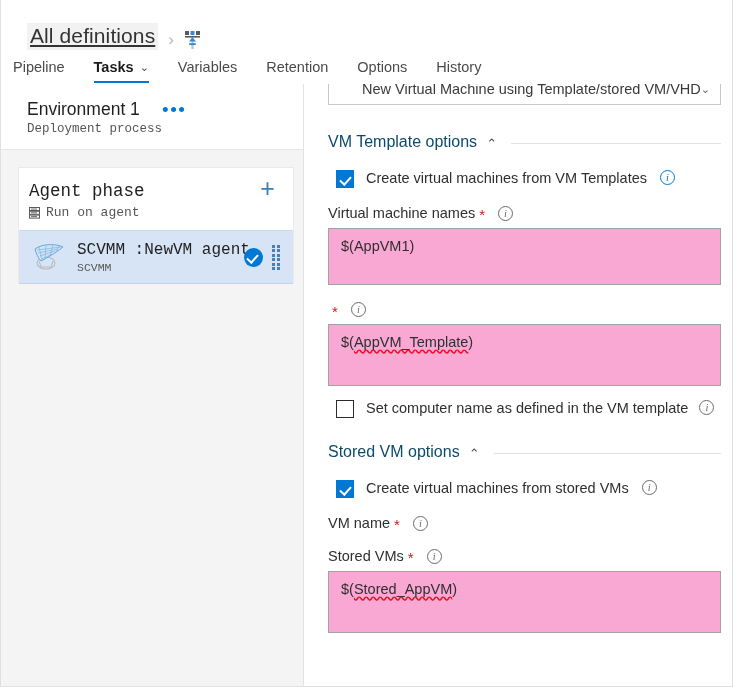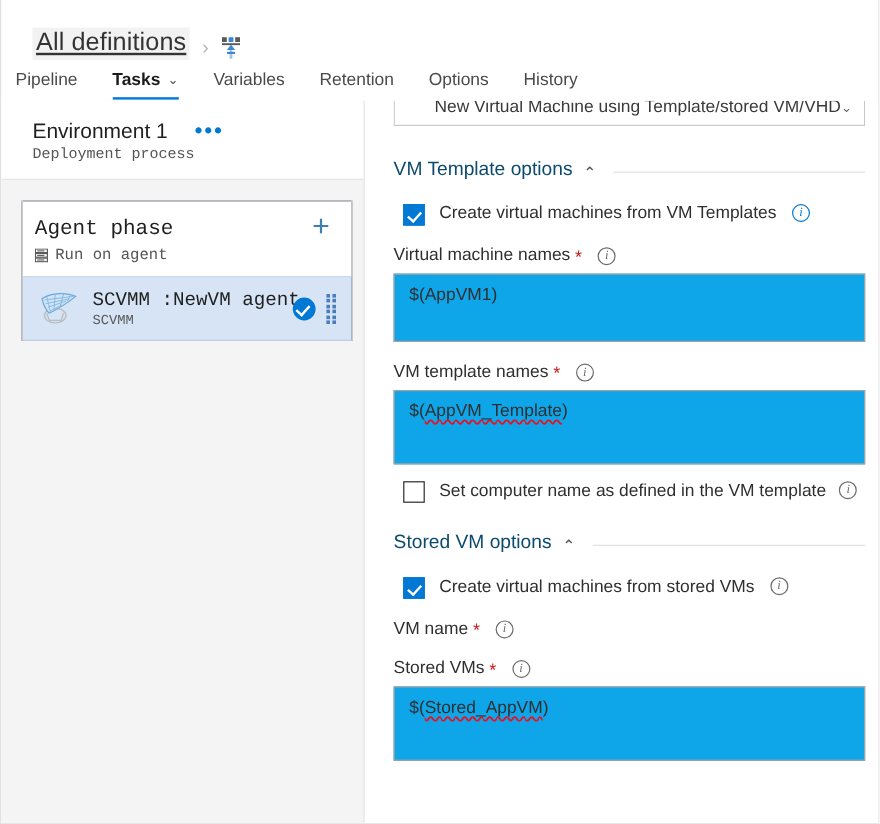--- a/index.html
+++ b/index.html
@@ -399,21 +399,21 @@
     border-color: #0078d4;
     color: #0078d4;
   }
   .info.tight { margin-left: 11px; }
 
   .ta {
     margin-top: 7px;
     height: 57px;
     border: 1px solid #a2a2a2;
     box-sizing: border-box;
-    background: #0ea5e9;
+    background: #f9a8d4;
     padding: 9px 10px 0 12px;
     font-size: 14.5px;
     color: #2f2f2f;
     overflow: hidden;
     cursor: text;
   }
   .ta.tall { height: 62px; }
   .squiggle {
     text-decoration: underline wavy #e81123;
     text-decoration-skip-ink: none;
@@ -559,21 +559,20 @@
         <div class="field-label">
           <span>Virtual machine names</span>
           <span class="req">*</span>
           <span class="info">і</span>
         </div>
         <div class="ta">
           <span>$(AppVM1)</span>
         </div>
 
         <div class="field-label">
-          <span>VM template names</span>
           <span class="req">*</span>
           <span class="info">і</span>
         </div>
         <div class="ta tall">
           <span>$(</span><span class="squiggle">AppVM_Template</span><span>)</span>
         </div>
 
         <div class="check-row" style="margin-top:14px">
           <span class="cbox off"></span>
           <span class="check-label">Set computer name as defined in the VM template</span>

